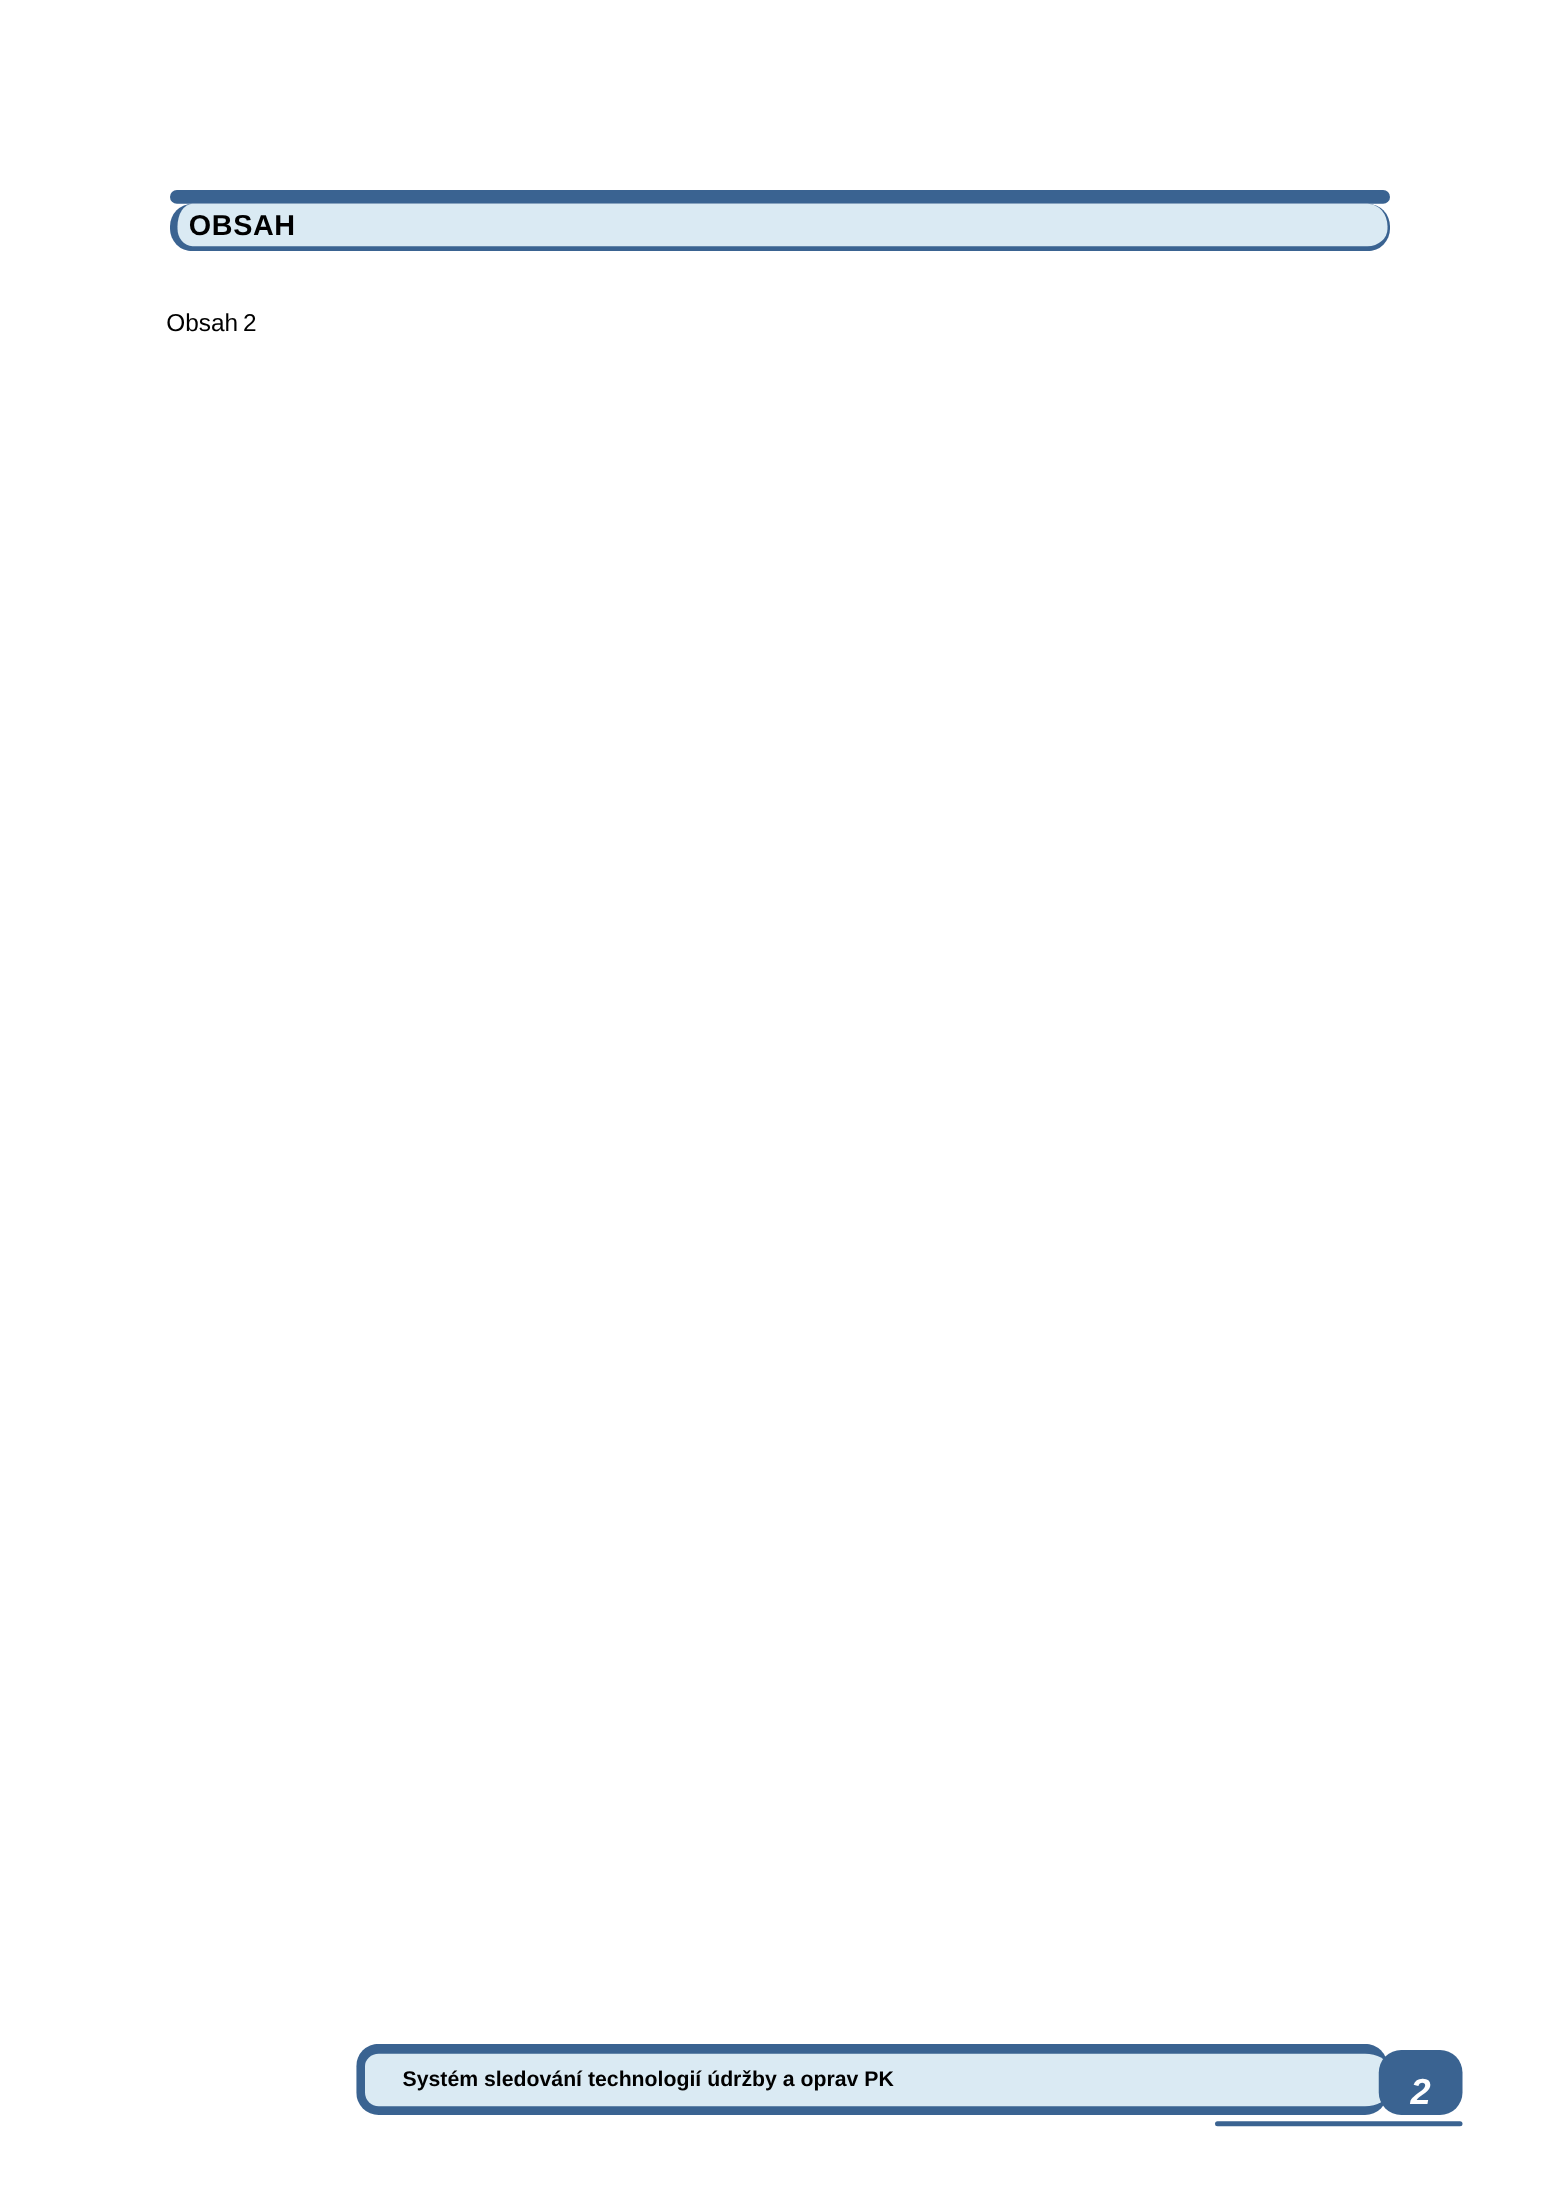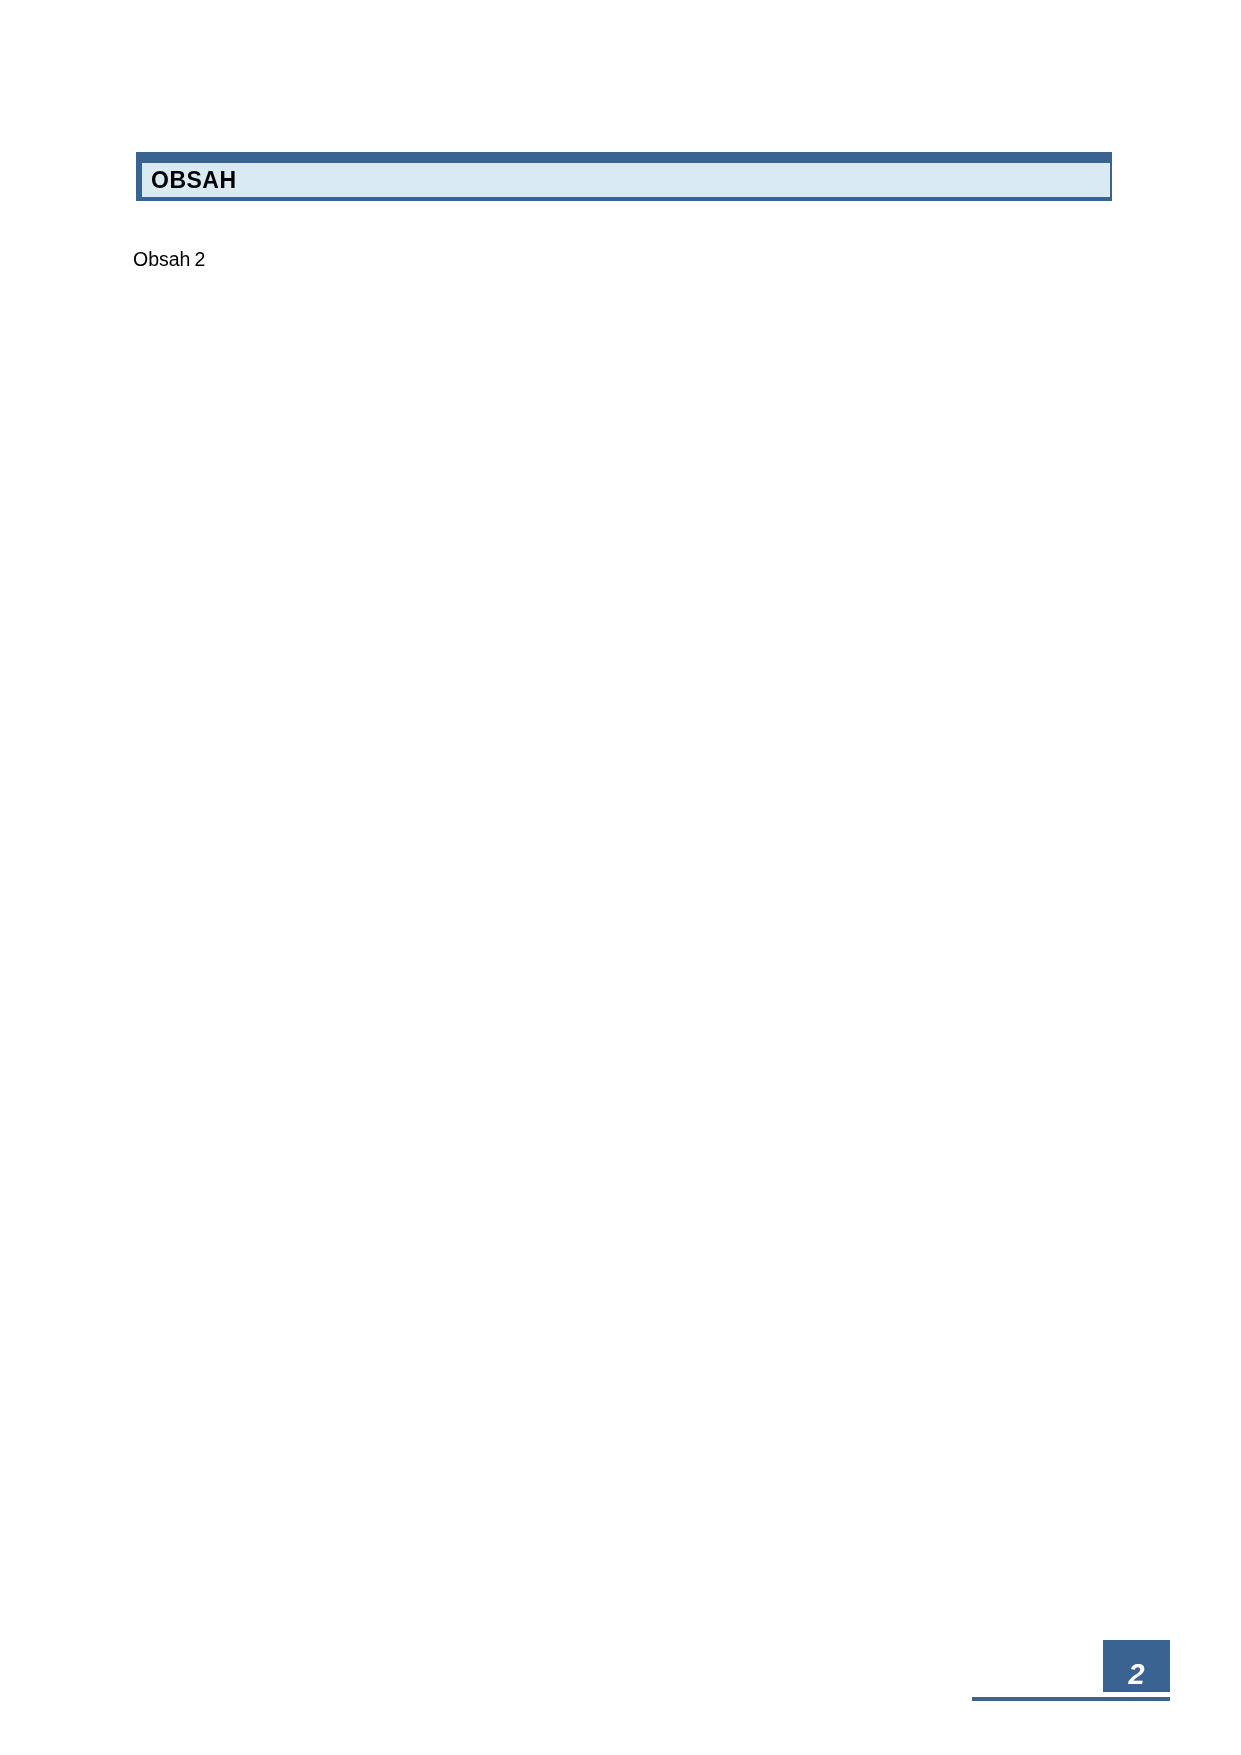--- a/index.html
+++ b/index.html
@@ -1,19 +1,19 @@
 <!DOCTYPE html>
 <html style="--accent-dark: #3a6391; --accent-light: #daeaf3;"><head>
 <meta charset="utf-8">
 <style>
   :root{
     --accent-dark:#3a6391;
     --accent-light:#daeaf3;
   }
-  *{margin:0;padding:0;box-sizing:border-box;}
+  *{margin:0;padding:0;box-sizing:border-box;border-radius:18px;}
   html,body{background:#ffffff;}
   body{
     font-family:"Liberation Sans","DejaVu Sans",sans-serif;
     color:#000;
   }
   .page{
     position:relative;
     width:1241px;
     height:1755px;
     background:#ffffff;
@@ -130,18 +130,21 @@
   </div>
 
   <div class="toc" id="toc">
       <div class="toc-row lvl0">
         <span class="title">Obsah</span>
         <span class="leader"></span>
         <span class="page">2</span>
       </div>
     </div>
 
+  <div class="footer-box">
+    <span class="footer-title">Systém sledování technologií údržby a oprav PK</span>
+  </div>
   <div class="footer-pagebox">
     <span class="footer-pagenum">2</span>
   </div>
   <div class="footer-line"></div>
 
 </div>
 
 </body></html>

